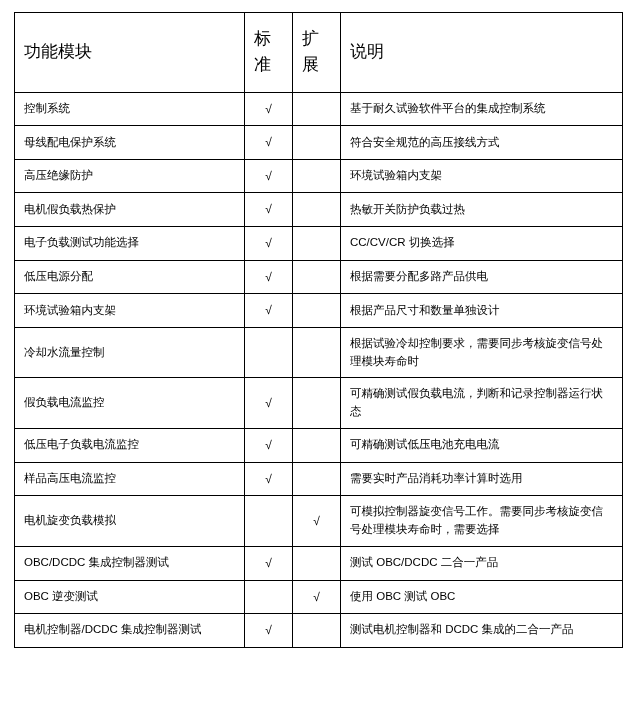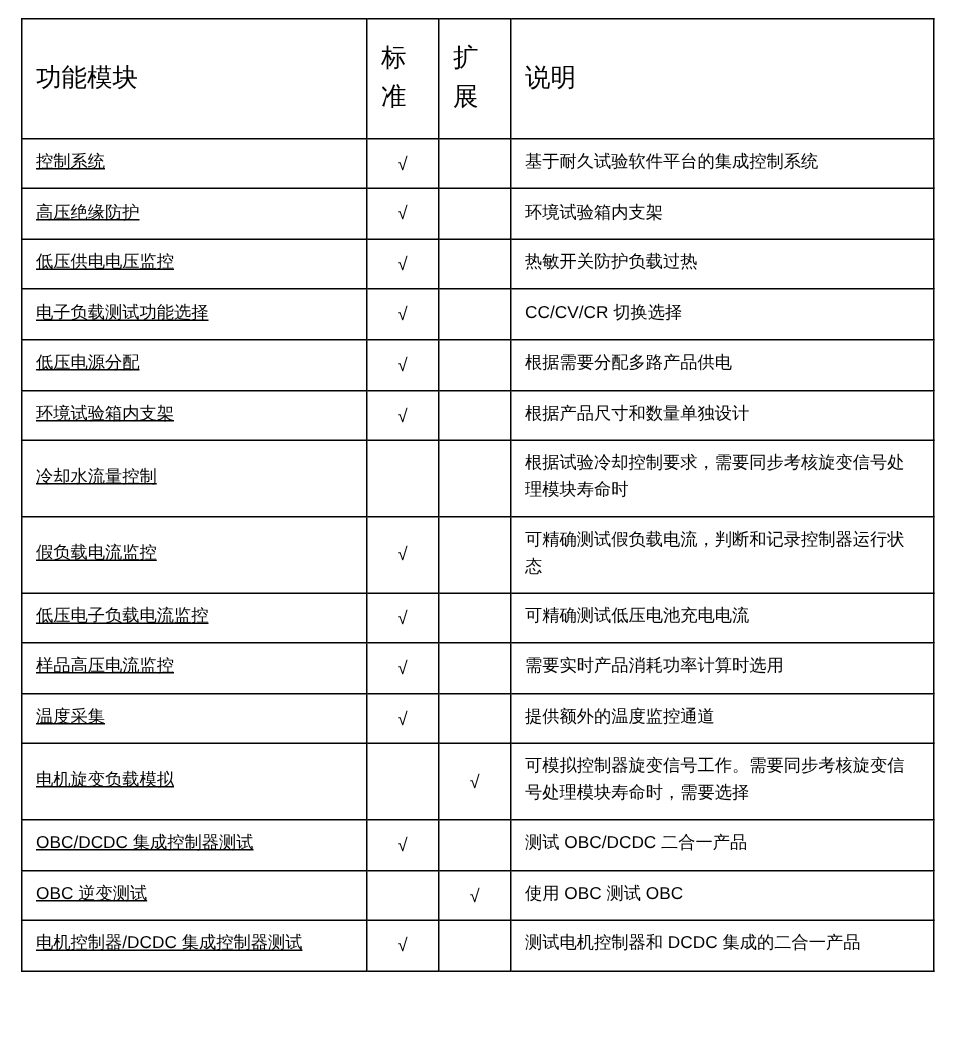--- a/index.html
+++ b/index.html
@@ -44,21 +44,20 @@
     font-size: 17px;
     padding-top: 13px;
     padding-bottom: 13px;
     text-align: left;
   }
   table.spec thead th.ctr {
     text-align: left;
   }
   td.module {
     text-align: left;
-    text-decoration: underline;
   }
   td.mark {
     text-align: center;
     font-size: 12px;
   }
   td.desc {
     text-align: left;
     margin-top: 35px;
   }
 </style>
@@ -82,27 +81,33 @@
       </tr>
     </thead>
     <tbody id="table-body">
         <tr>
           <td class="module">控制系统</td>
           <td class="mark">√</td>
           <td class="mark"></td>
           <td class="desc">基于耐久试验软件平台的集成控制系统</td>
         </tr>
         <tr>
+          <td class="module">母线配电保护系统</td>
+          <td class="mark">√</td>
+          <td class="mark"></td>
+          <td class="desc">符合安全规范的高压接线方式</td>
+        </tr>
+        <tr>
           <td class="module">高压绝缘防护</td>
           <td class="mark">√</td>
           <td class="mark"></td>
           <td class="desc">环境试验箱内支架</td>
         </tr>
         <tr>
-          <td class="module">低压供电电压监控</td>
+          <td class="module">电机假负载热保护</td>
           <td class="mark">√</td>
           <td class="mark"></td>
           <td class="desc">热敏开关防护负载过热</td>
         </tr>
         <tr>
           <td class="module">电子负载测试功能选择</td>
           <td class="mark">√</td>
           <td class="mark"></td>
           <td class="desc">CC/CV/CR 切换选择</td>
         </tr>
@@ -136,26 +141,20 @@
           <td class="mark"></td>
           <td class="desc">可精确测试低压电池充电电流</td>
         </tr>
         <tr>
           <td class="module">样品高压电流监控</td>
           <td class="mark">√</td>
           <td class="mark"></td>
           <td class="desc">需要实时产品消耗功率计算时选用</td>
         </tr>
         <tr>
-          <td class="module">温度采集</td>
-          <td class="mark">√</td>
-          <td class="mark"></td>
-          <td class="desc">提供额外的温度监控通道</td>
-        </tr>
-        <tr>
           <td class="module">电机旋变负载模拟</td>
           <td class="mark"></td>
           <td class="mark">√</td>
           <td class="desc">可模拟控制器旋变信号工作。需要同步考核旋变信号处理模块寿命时，需要选择</td>
         </tr>
         <tr>
           <td class="module">OBC/DCDC 集成控制器测试</td>
           <td class="mark">√</td>
           <td class="mark"></td>
           <td class="desc">测试 OBC/DCDC 二合一产品</td>

